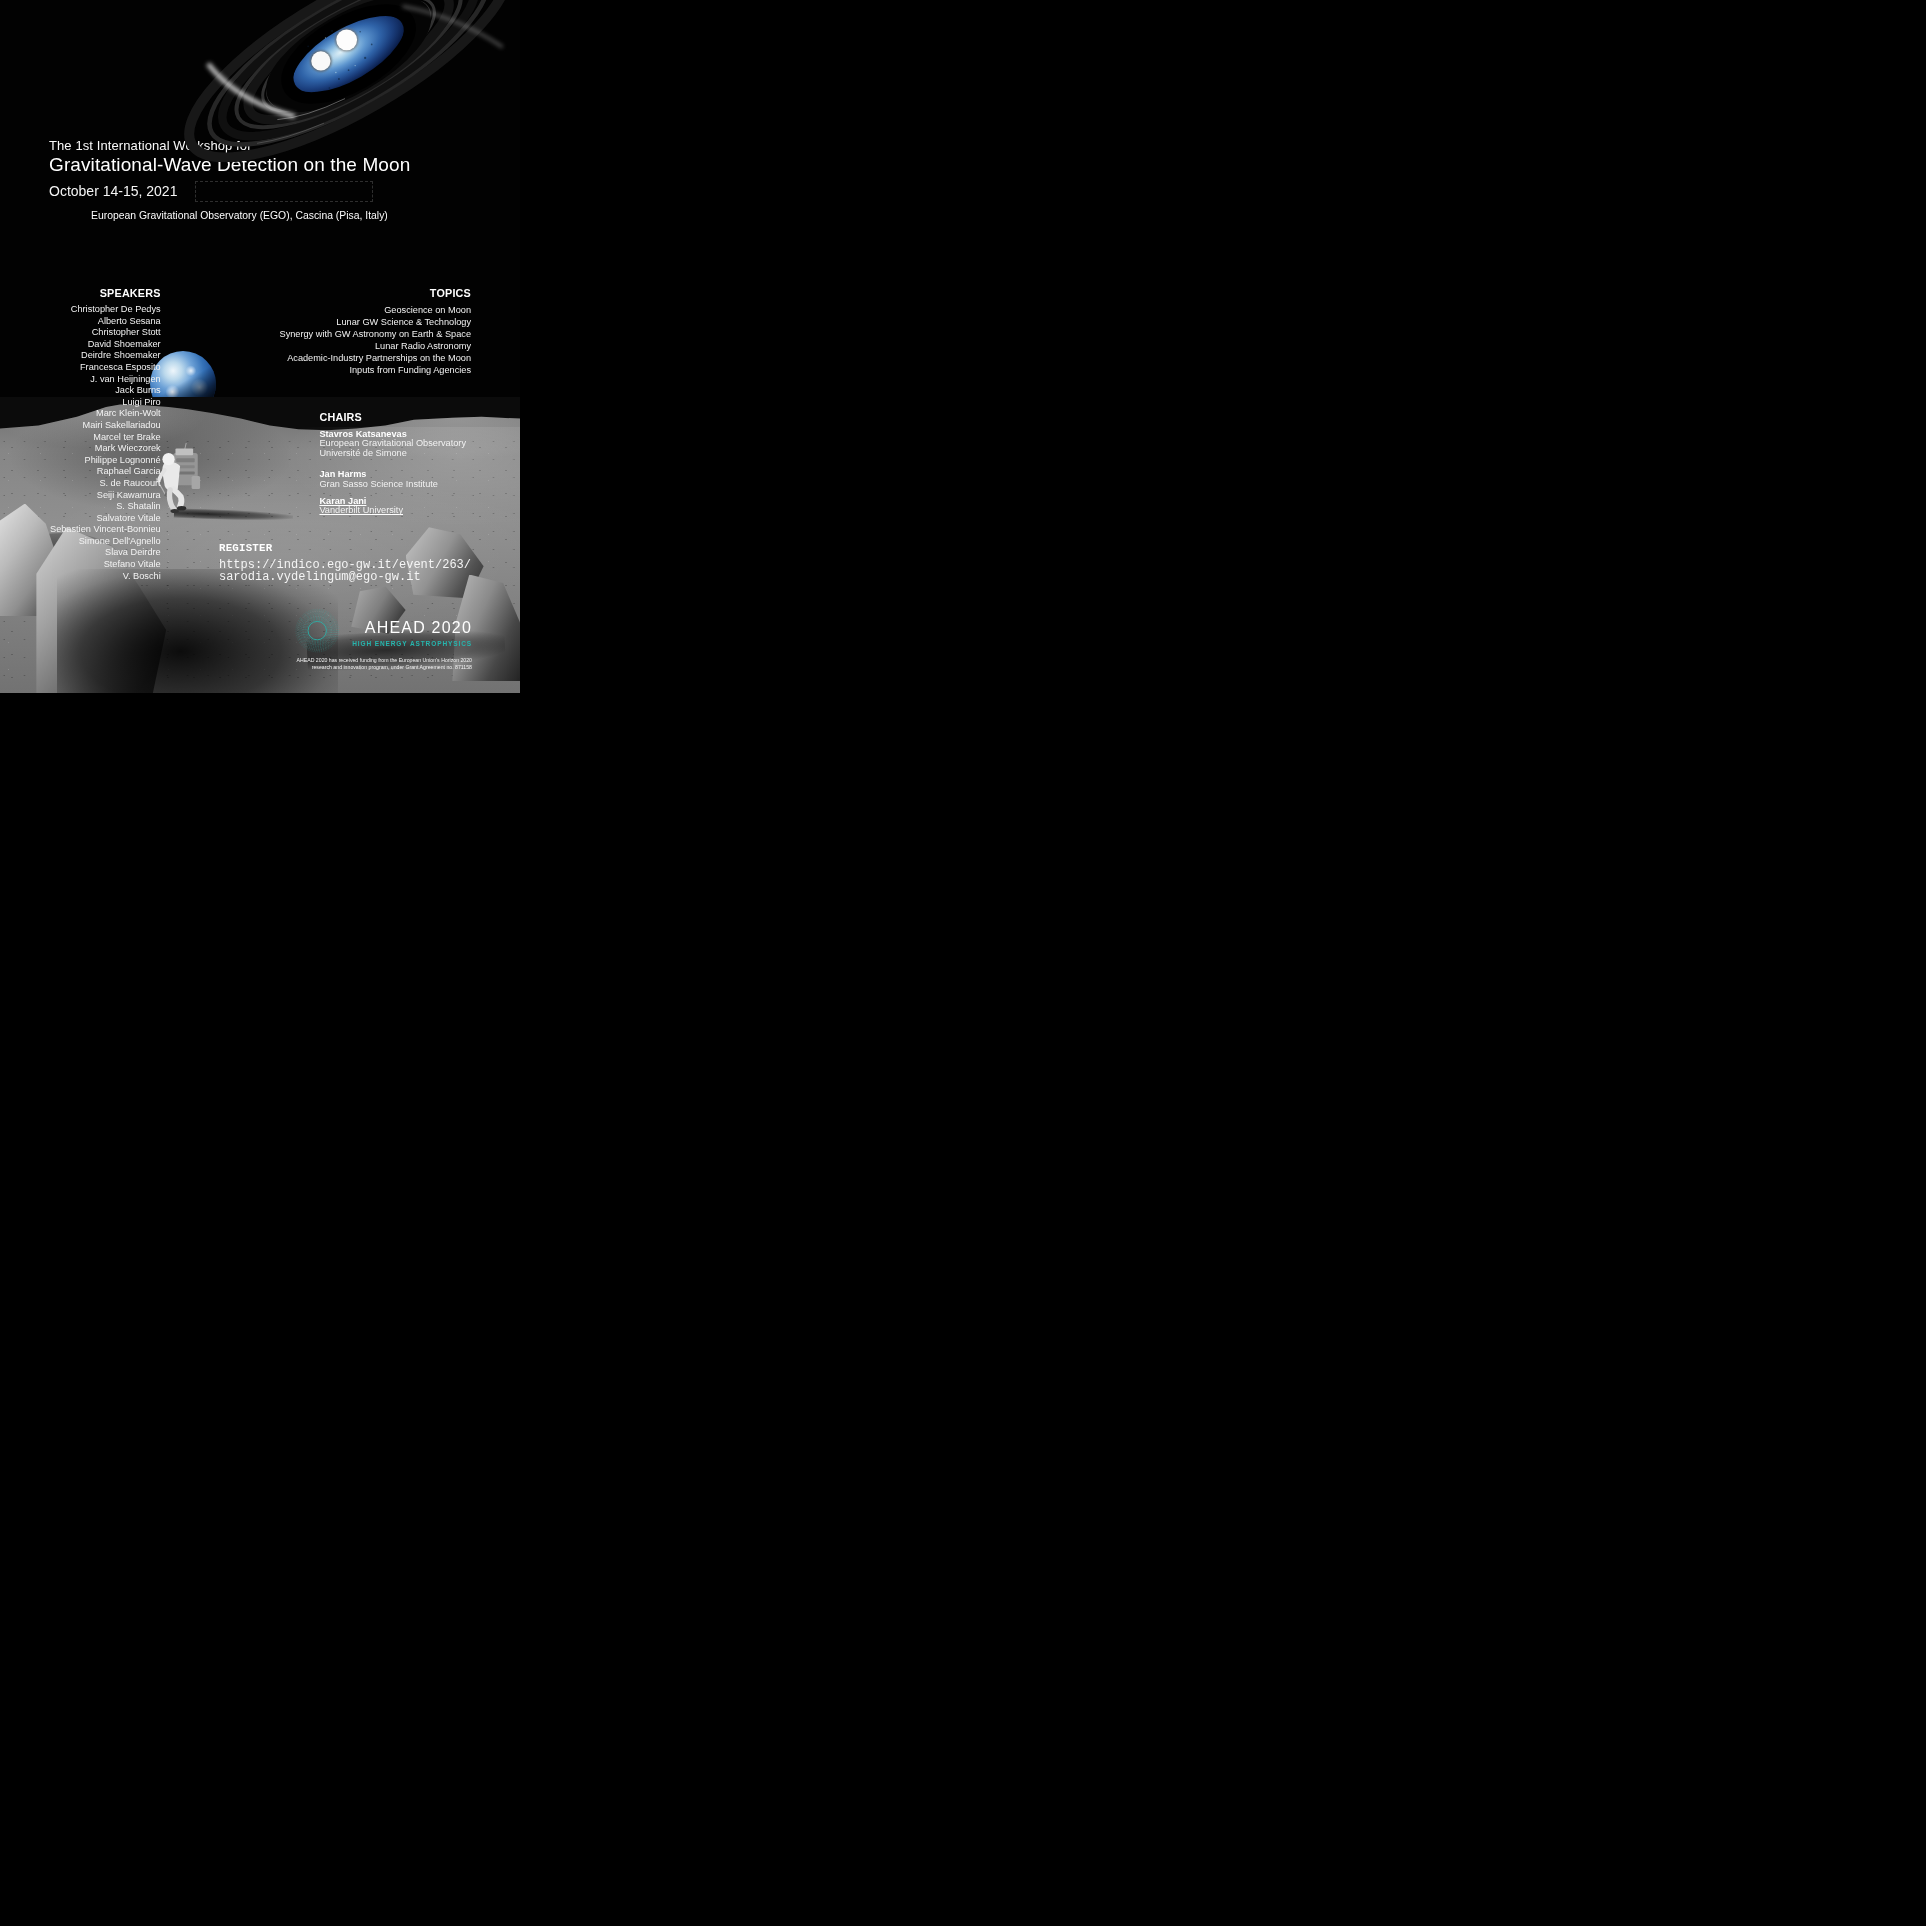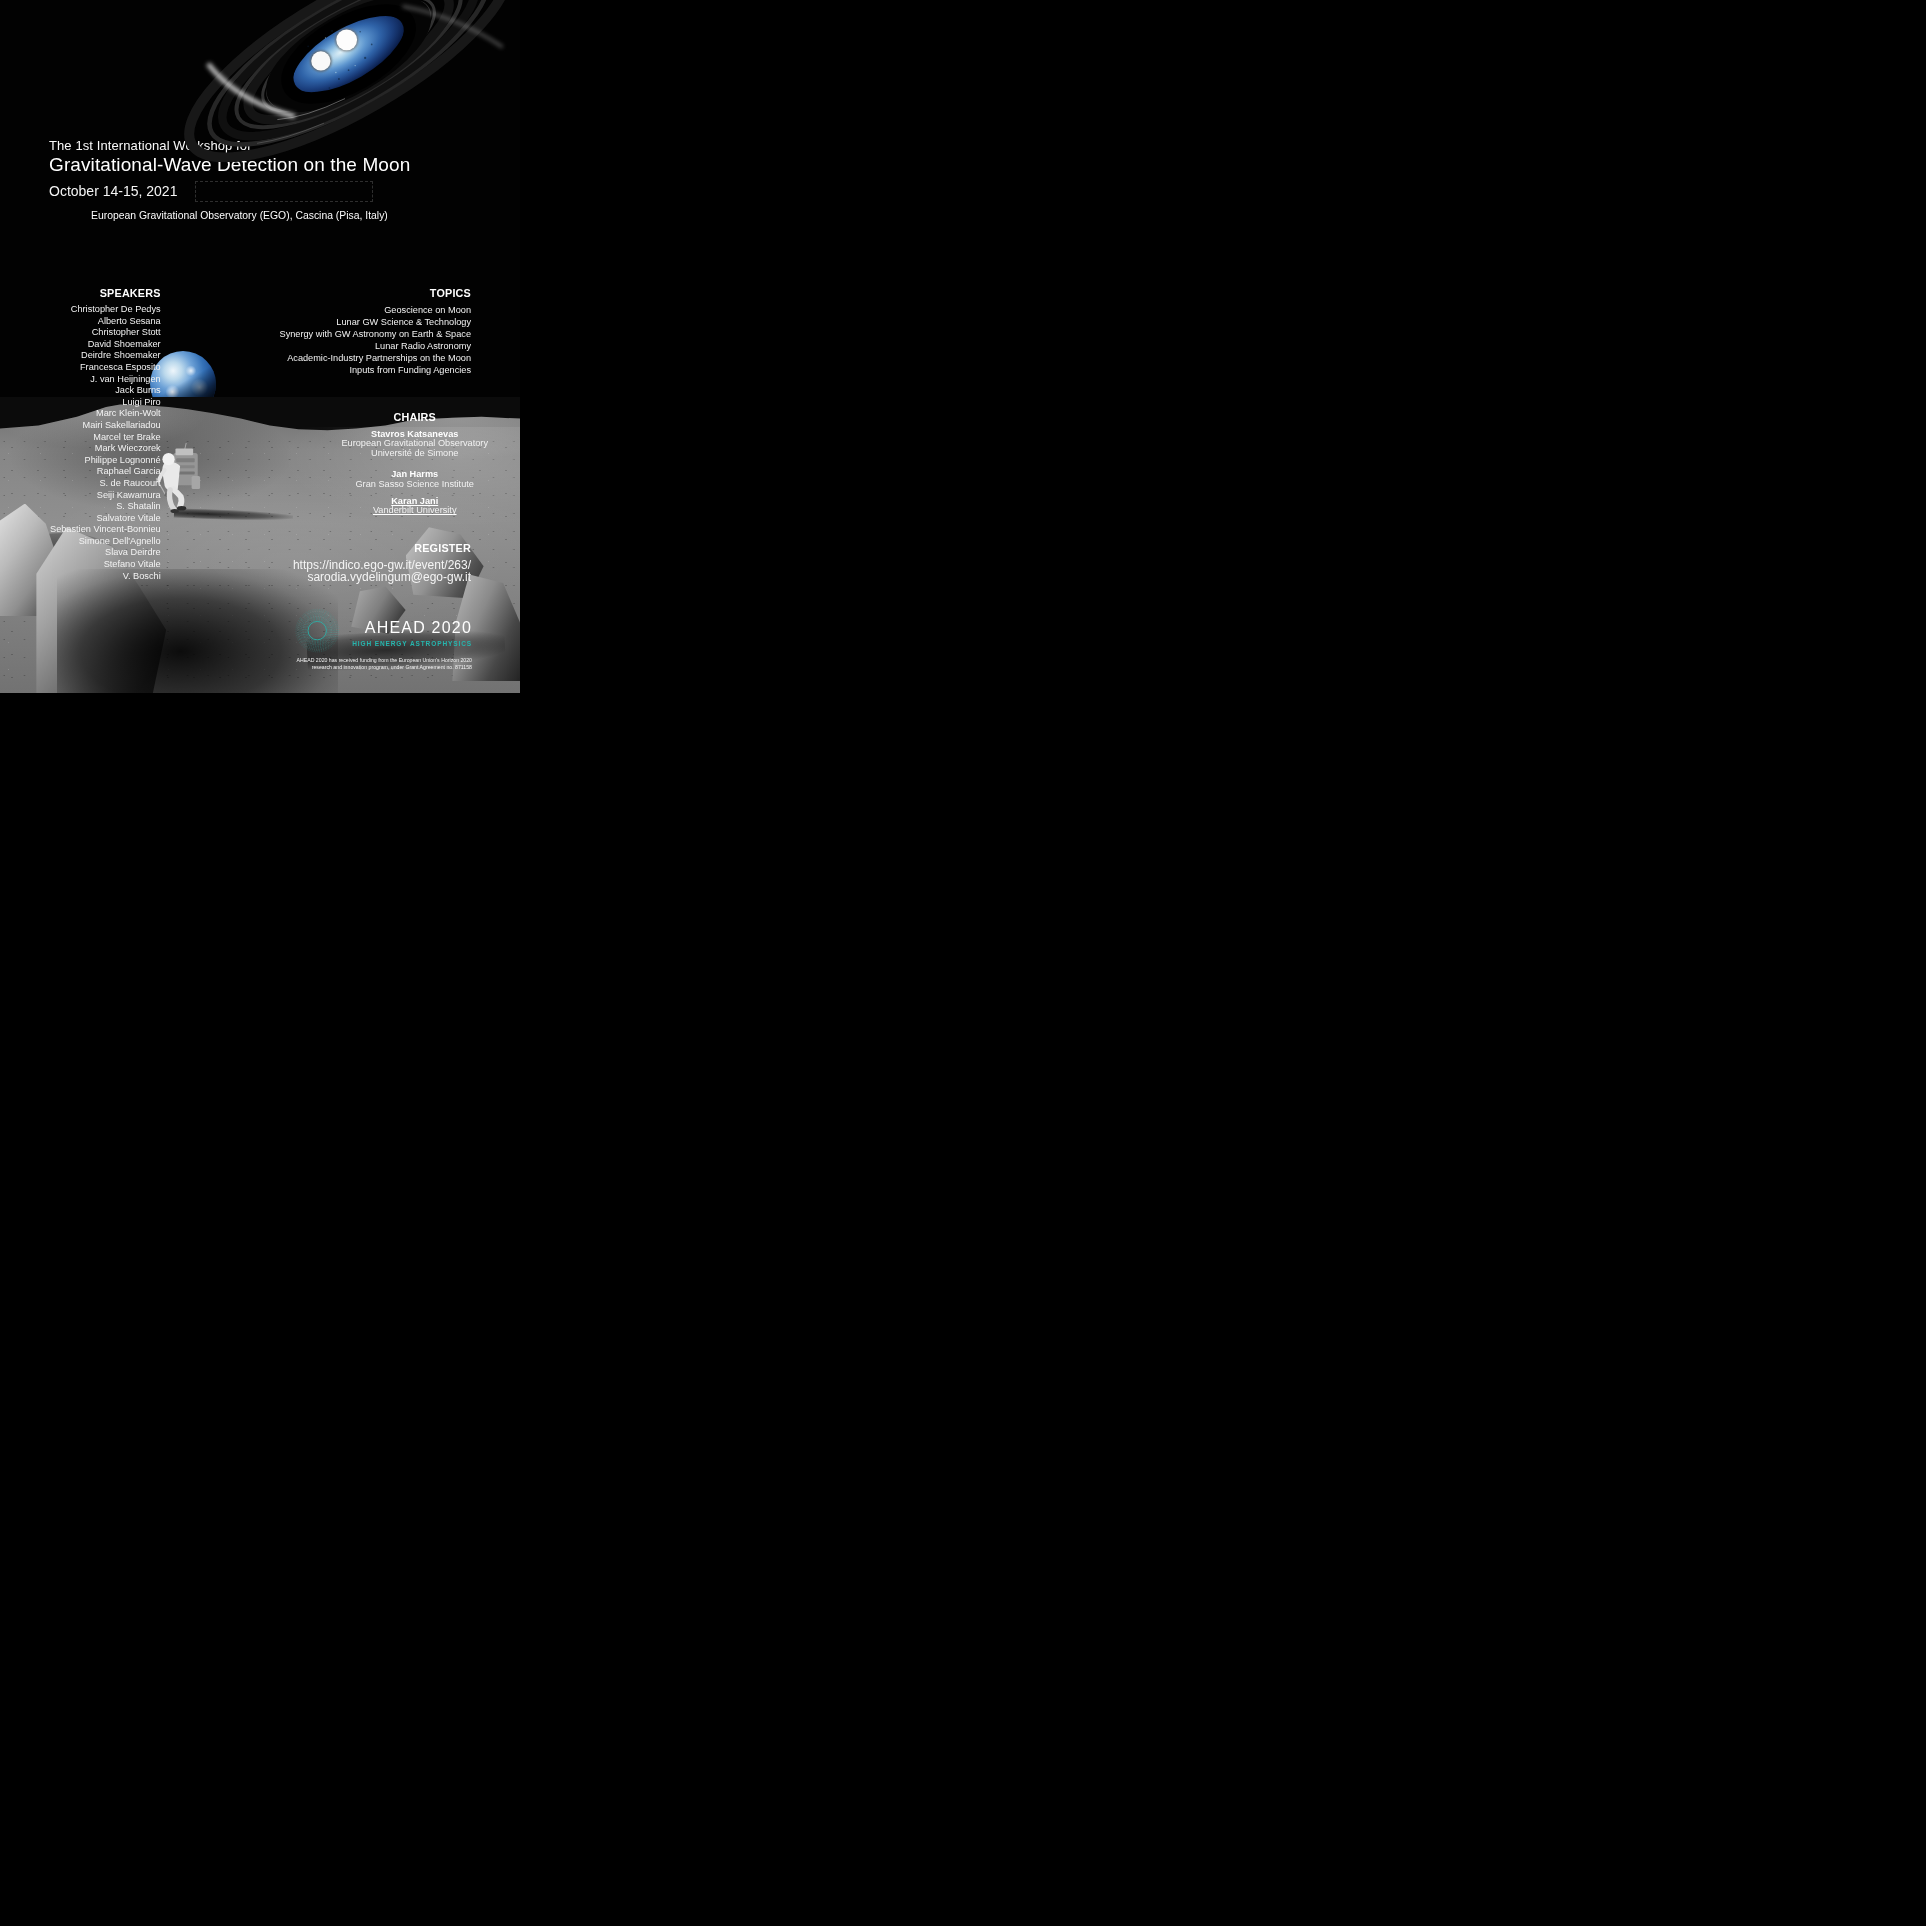--- a/index.html
+++ b/index.html
@@ -18,26 +18,26 @@
   .location{position:absolute;left:49px;top:210px;font-size:10.4px;font-weight:400;color:#fdfdfd;padding-left:42px;}
 
   
   .sec-heading{font-size:10.8px;font-weight:700;letter-spacing:0.2px;color:#fff;margin:0 0 5px 0;}
   .list-line{font-size:9.2px;line-height:11.6px;color:#f3f3f3;font-weight:400;}
 
   .speakers{position:absolute;left:50px;top:287px;z-index:6;text-align:right;}
   .topics{position:absolute;right:49px;top:287px;z-index:6;text-align:right;}
   .topics .list-line{line-height:12px;}
 
-  .chairs{position:absolute;right:32px;top:411px;z-index:6;text-align:center;}
+  .chairs{position:absolute;right:54px;top:411px;z-index:6;text-align:left;}
   .chair-block{margin-top:6.5px;}
   .chair-name{font-size:9.2px;font-weight:700;line-height:9.8px;color:#fff;}
   .chair-affil{font-size:9.2px;font-weight:400;line-height:9.8px;color:#f2f2f2;}
 
-  .register{position:absolute;right:49px;top:542px;z-index:6;text-align:right;}
+  .register{position:absolute;right:49px;top:542px;z-index:6;font-family:Liberation Mono, monospace;}
   .reg-line{display:block;font-size:12px;line-height:12px;color:#f5f5f5;text-decoration:none;}
 
   
   .earth{position:absolute;left:150px;top:351px;width:66px;height:66px;border-radius:50%;z-index:2;
     background:
       radial-gradient(circle 10px at 34% 62%, rgba(255,255,255,.85), rgba(255,255,255,0) 70%),
       radial-gradient(circle 7.7px at 62% 30%, rgba(255,255,255,.8), rgba(255,255,255,0) 70%),
       radial-gradient(circle 11.6px at 75% 55%, rgba(235,245,252,.55), rgba(255,255,255,0) 75%),
       radial-gradient(circle at 35% 30%, #eef6fb 0%, #bcd9ec 14%, #6fa3d8 30%, #3572b8 48%, #1d4f96 64%, #0e2f66 80%, #081d42 92%);
   }

